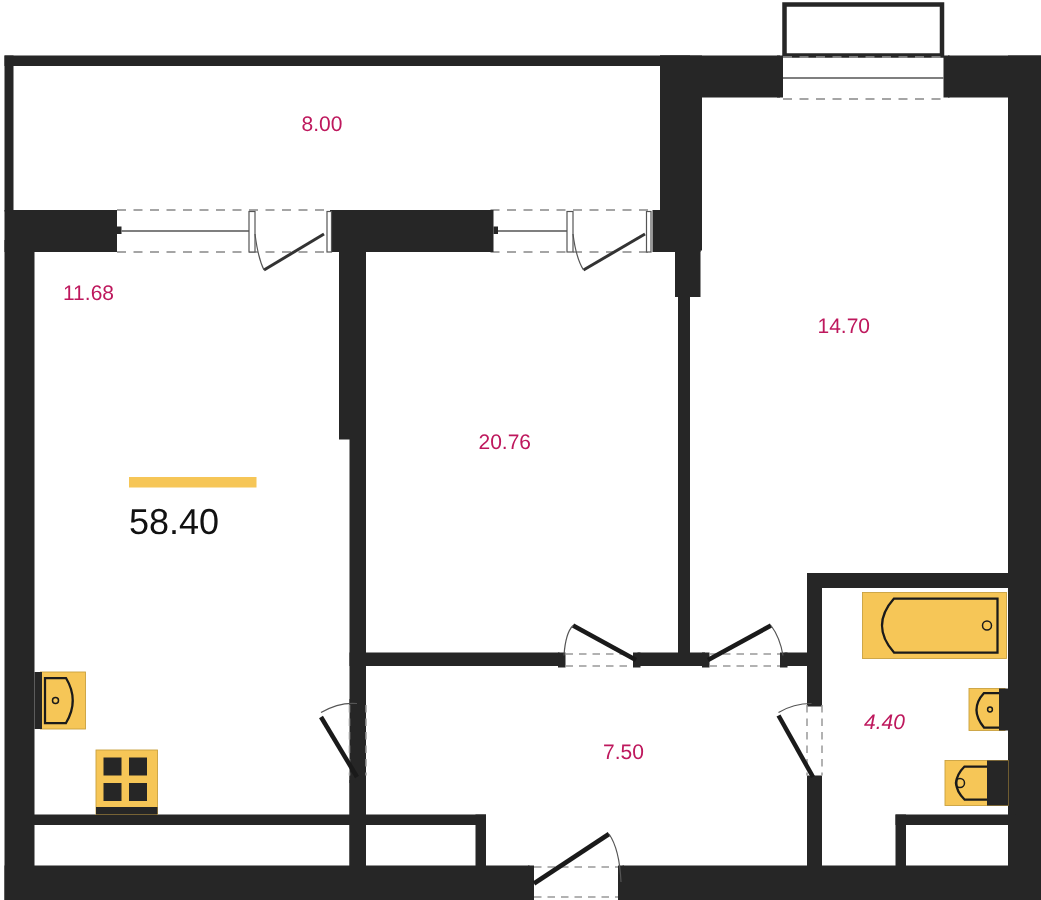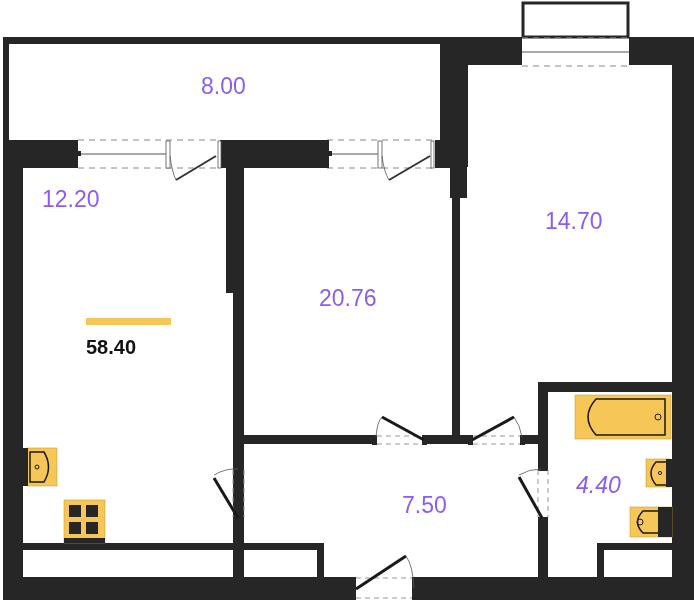--- a/index.html
+++ b/index.html
@@ -1,20 +1,20 @@
 <!DOCTYPE html>
 <html><head>
 <meta charset="utf-8">
 <style>
   html, body { margin: 0; padding: 0; background: #ffffff; }
   #plan { position: relative; width: 694px; height: 600px; background: #ffffff; overflow: hidden;
           font-family: "Liberation Sans", "DejaVu Sans", sans-serif; }
   .wall { position: absolute; background: #262626; }
-  .label { position: absolute; color: #8b5cf6; font-size: 23px; line-height: 1; white-space: nowrap; }
-  .total { position: absolute; font-weight: bold; font-size: 20px; color: #111; line-height: 1; }
+  .label { position: absolute; color: #be185d; font-size: 14px; line-height: 1; white-space: nowrap; }
+  .total { position: absolute; font-weight: normal; font-size: 24px; color: #111; line-height: 1; }
   .accent-bar { position: absolute; background: #f6c657; }
   svg.overlay { position: absolute; left: 0; top: 0; width: 694px; height: 600px; }
 </style>
 </head>
 <body>
 
 <div id="plan">
 
   <div class="wall" style="left:3px;top:37px;width:217px;height:7px;"></div>
   <div class="wall" style="left:220px;top:37px;width:240px;height:7px;"></div>
@@ -167,21 +167,21 @@
 
     <g>
       <rect x="630" y="507" width="42" height="30" fill="#f6c657" stroke="#c9a13f" stroke-width="0.6"></rect>
       <rect x="658" y="507" width="14" height="30" fill="#262626"></rect>
       <path d="M658 511 L643 511 Q632 522 643 533 L658 533" fill="none" stroke="#1a1a1a" stroke-width="1.5"></path>
       <circle cx="640" cy="522" r="3" fill="none" stroke="#1a1a1a" stroke-width="1"></circle>
     </g>
   </svg>
 
   <div class="label" style="left:201px;top:75px;">8.00</div>
-  <div class="label" style="left:42px;top:188px;">12.20</div>
+  <div class="label" style="left:42px;top:188px;">11.68</div>
   <div class="label" style="left:319px;top:287px;">20.76</div>
   <div class="label" style="left:545px;top:210px;">14.70</div>
   <div class="label" style="left:382px;top:494px;margin-left:20px;">7.50</div>
   <div class="label" style="left:576px;top:474px;font-style:italic;">4.40</div>
 
   <div class="accent-bar" style="left:86px;top:318px;width:85px;height:7px;"></div>
   <div class="total" style="left:86px;top:337px;">58.40</div>
 
 </div>
 

